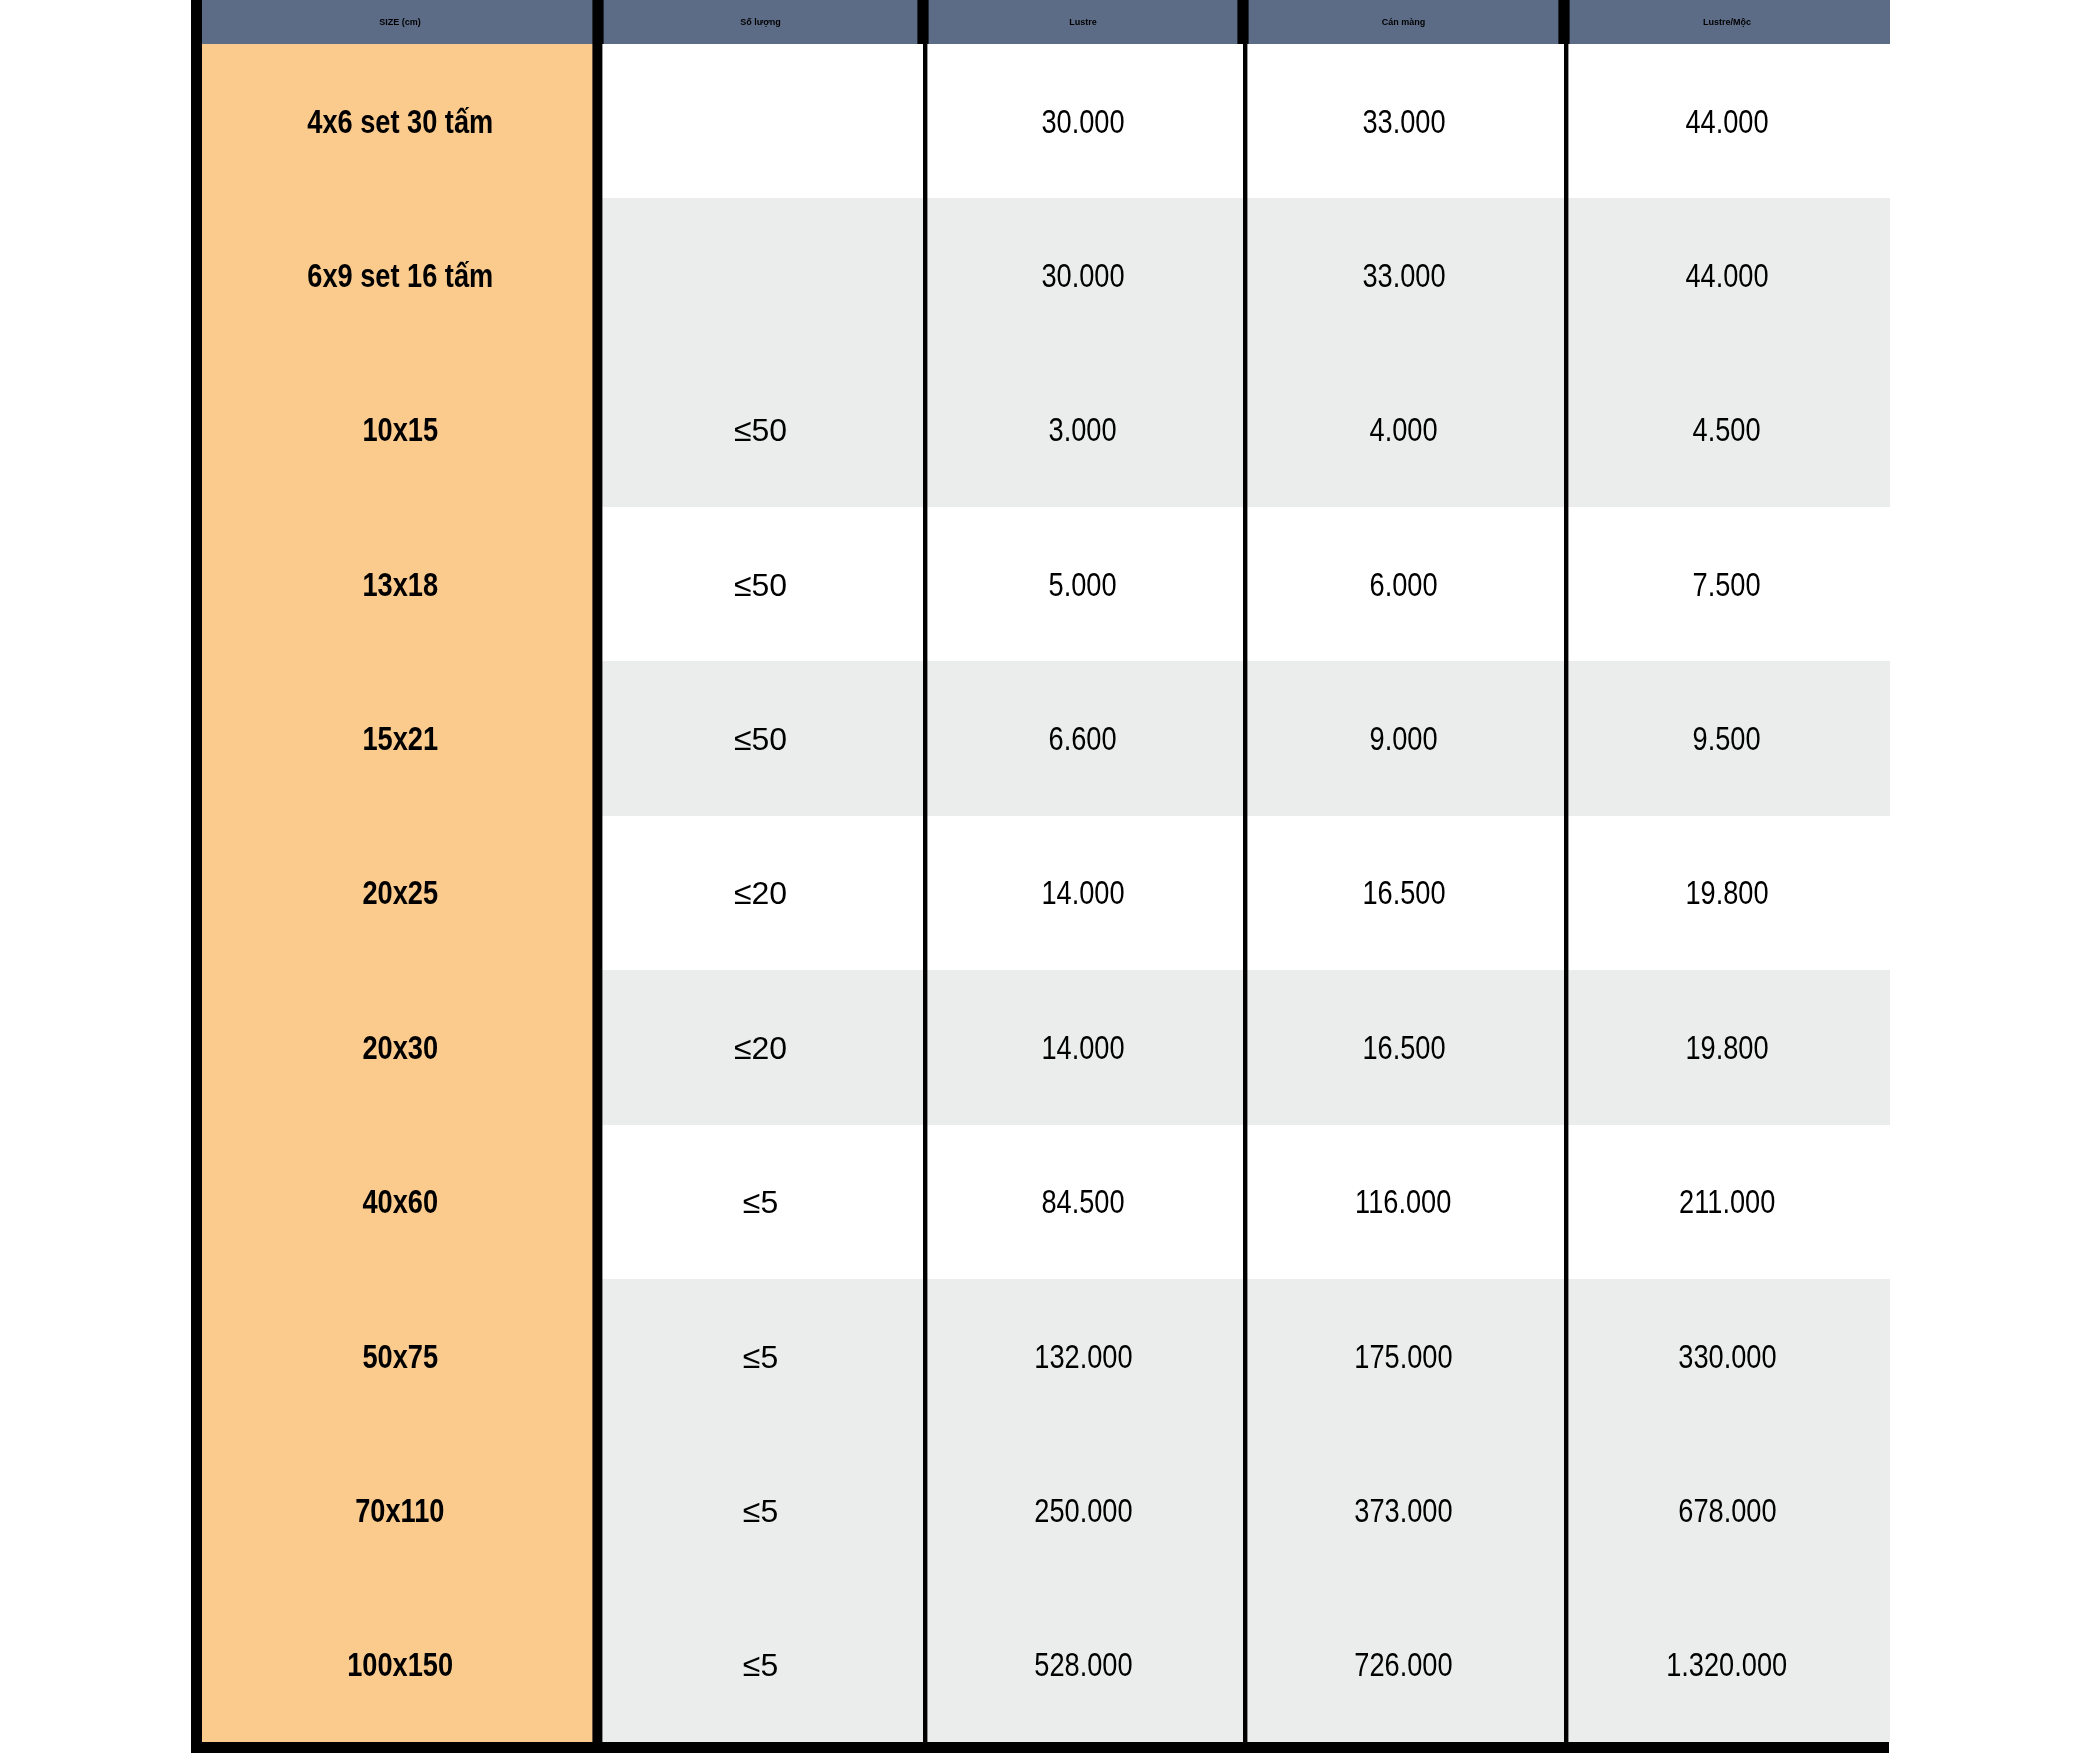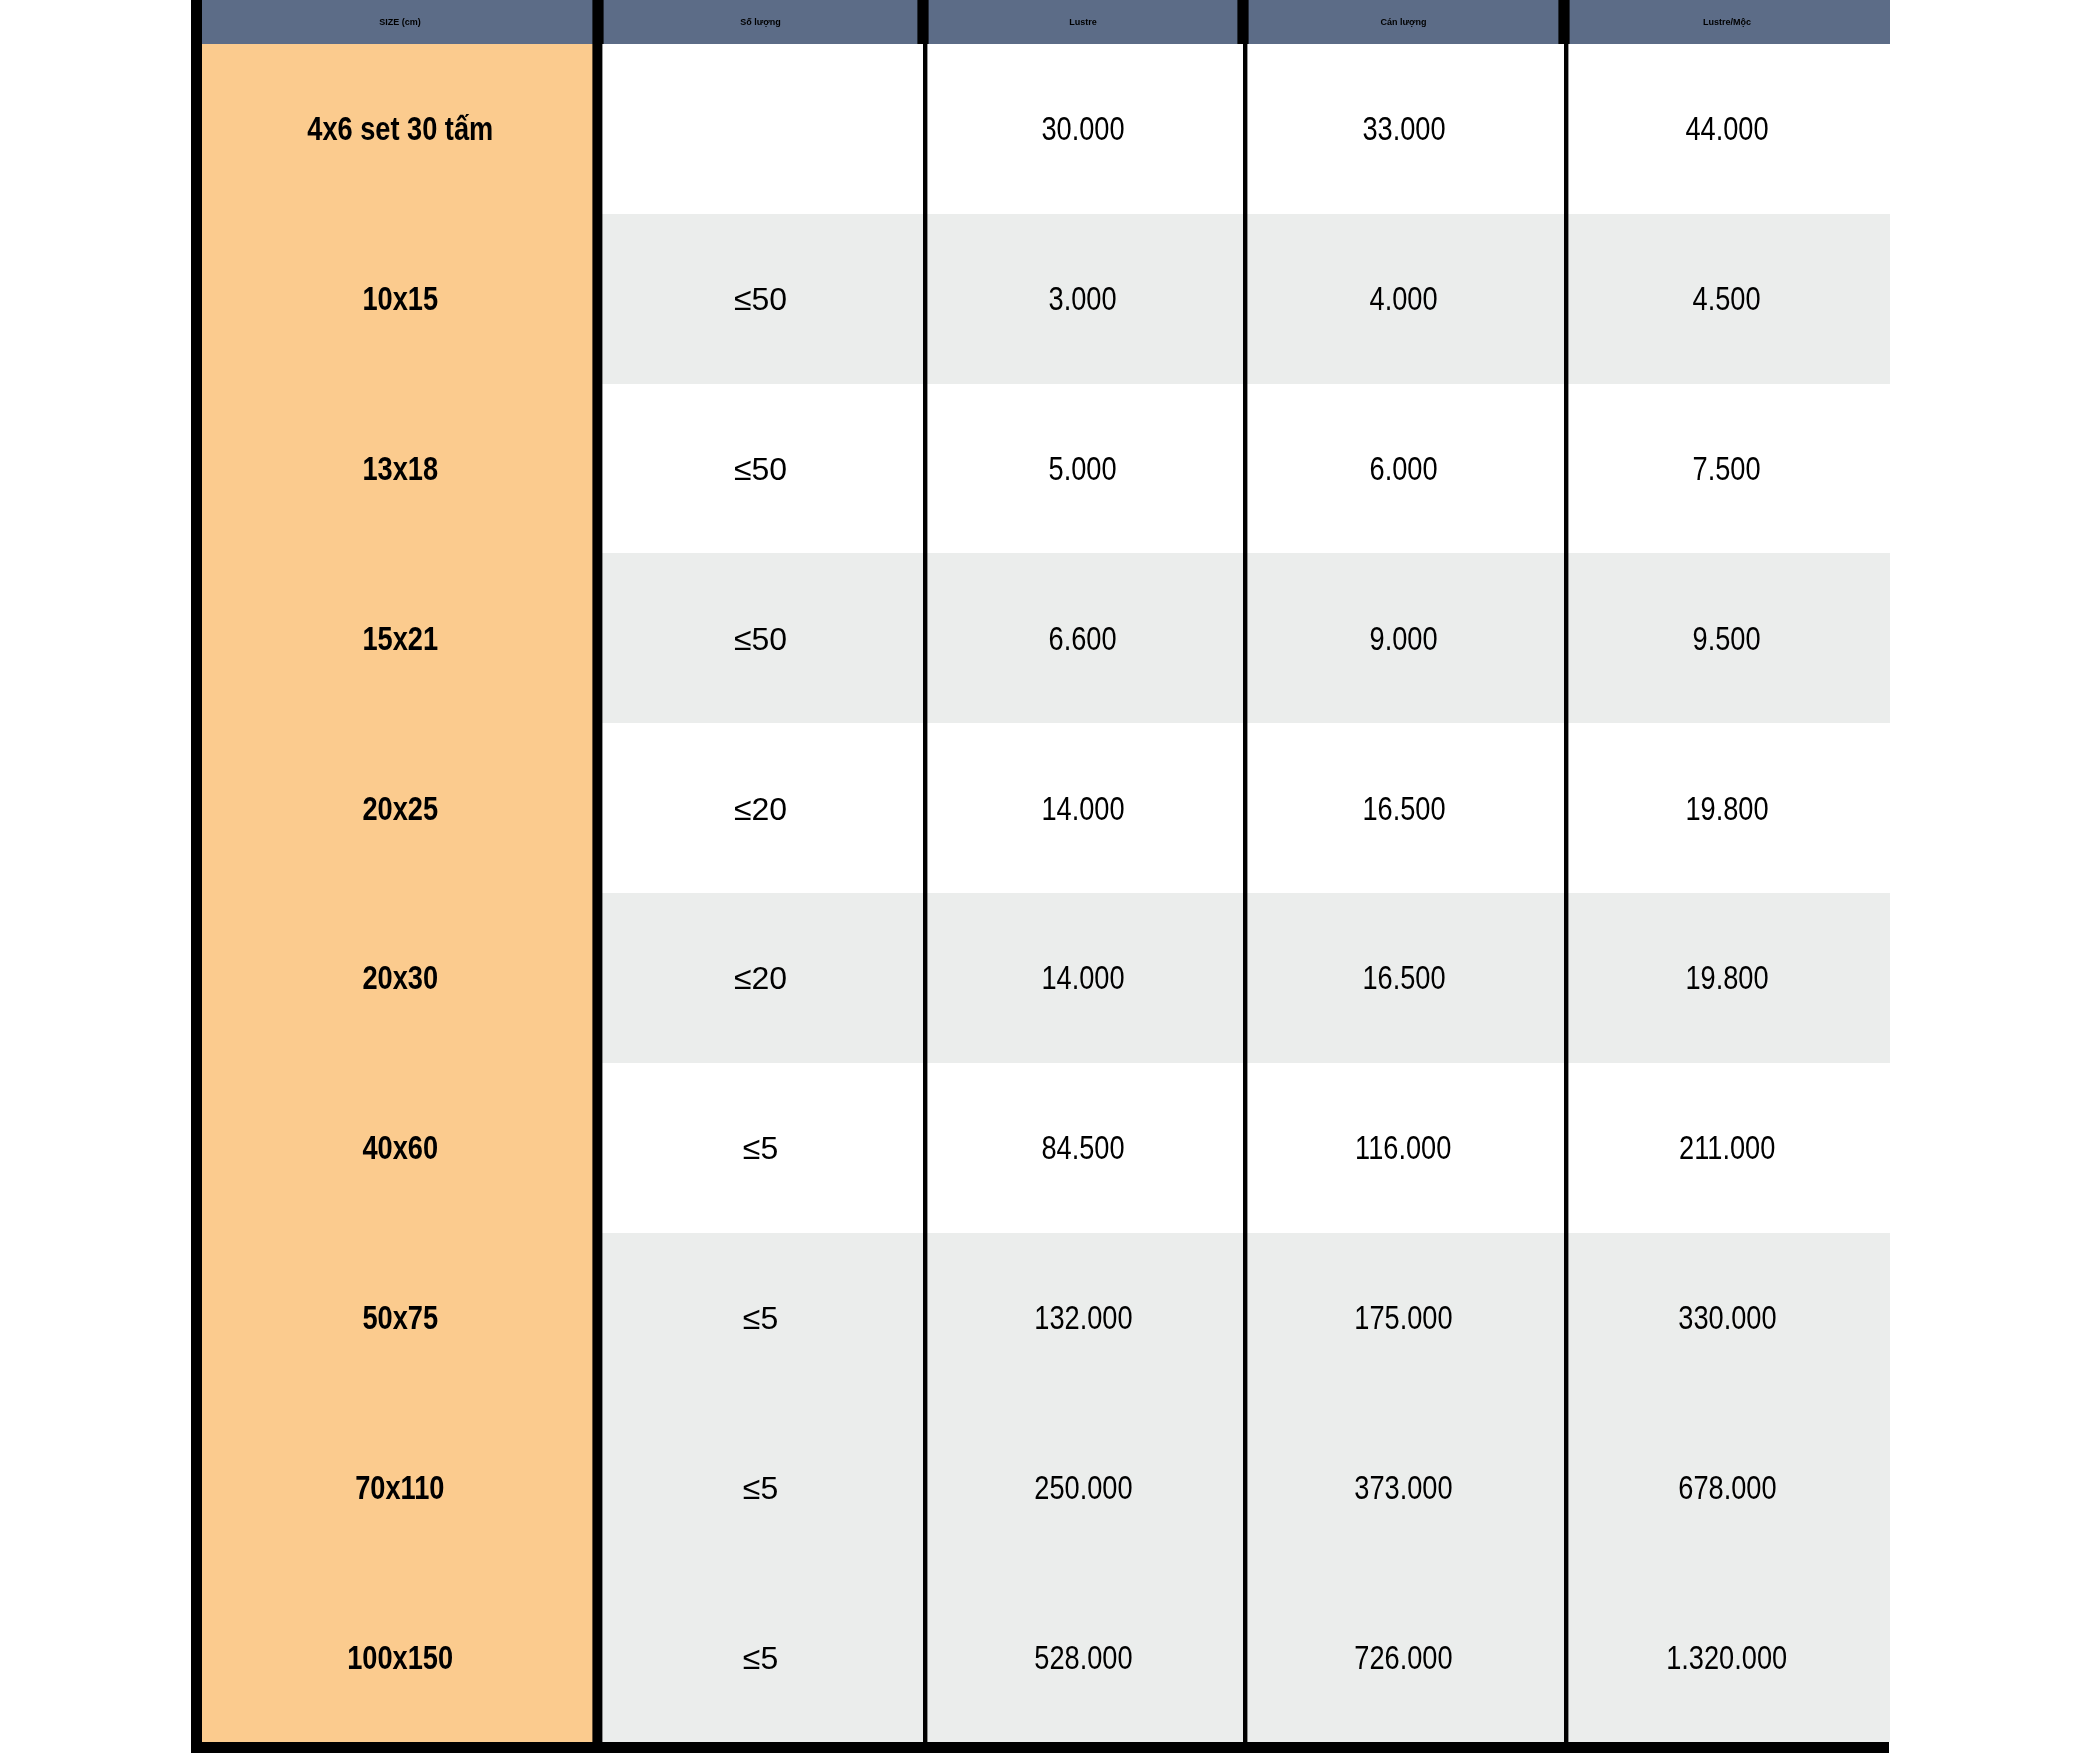--- a/index.html
+++ b/index.html
@@ -125,36 +125,43 @@
         <th class="hd-cell first">
           <div class="hd">SIZE (cm)</div>
         </th>
         <th class="hd-cell">
           <div class="hd">Số lượng</div>
         </th>
         <th class="hd-cell">
           <div class="hd">Lustre</div>
         </th>
         <th class="hd-cell">
-          <div class="hd">Cán lượng</div>
+          <div class="hd">Cán màng</div>
         </th>
         <th class="hd-cell last">
           <div class="hd">Lustre/Mộc</div>
         </th>
       </tr>
     </thead>
     <tbody id="table-body">
         <tr class="odd">
           <td class="cell size-cell"><span class="size-txt">4x6 set 30 tấm</span></td>
           <td class="cell data-cell sep-l"><span class="qty-txt"></span></td>
           <td class="cell data-cell sep-l"><span class="num-txt">30.000</span></td>
           <td class="cell data-cell sep-l"><span class="num-txt">33.000</span></td>
           <td class="cell data-cell sep-l"><span class="num-txt">44.000</span></td>
         </tr>
         <tr class="even">
+          <td class="cell size-cell"><span class="size-txt">6x9 set 16 tấm</span></td>
+          <td class="cell data-cell sep-l"><span class="qty-txt"></span></td>
+          <td class="cell data-cell sep-l"><span class="num-txt">30.000</span></td>
+          <td class="cell data-cell sep-l"><span class="num-txt">33.000</span></td>
+          <td class="cell data-cell sep-l"><span class="num-txt">44.000</span></td>
+        </tr>
+        <tr class="even">
           <td class="cell size-cell"><span class="size-txt">10x15</span></td>
           <td class="cell data-cell sep-l"><span class="qty-txt">≤50</span></td>
           <td class="cell data-cell sep-l"><span class="num-txt">3.000</span></td>
           <td class="cell data-cell sep-l"><span class="num-txt">4.000</span></td>
           <td class="cell data-cell sep-l"><span class="num-txt">4.500</span></td>
         </tr>
         <tr class="odd">
           <td class="cell size-cell"><span class="size-txt">13x18</span></td>
           <td class="cell data-cell sep-l"><span class="qty-txt">≤50</span></td>
           <td class="cell data-cell sep-l"><span class="num-txt">5.000</span></td>

